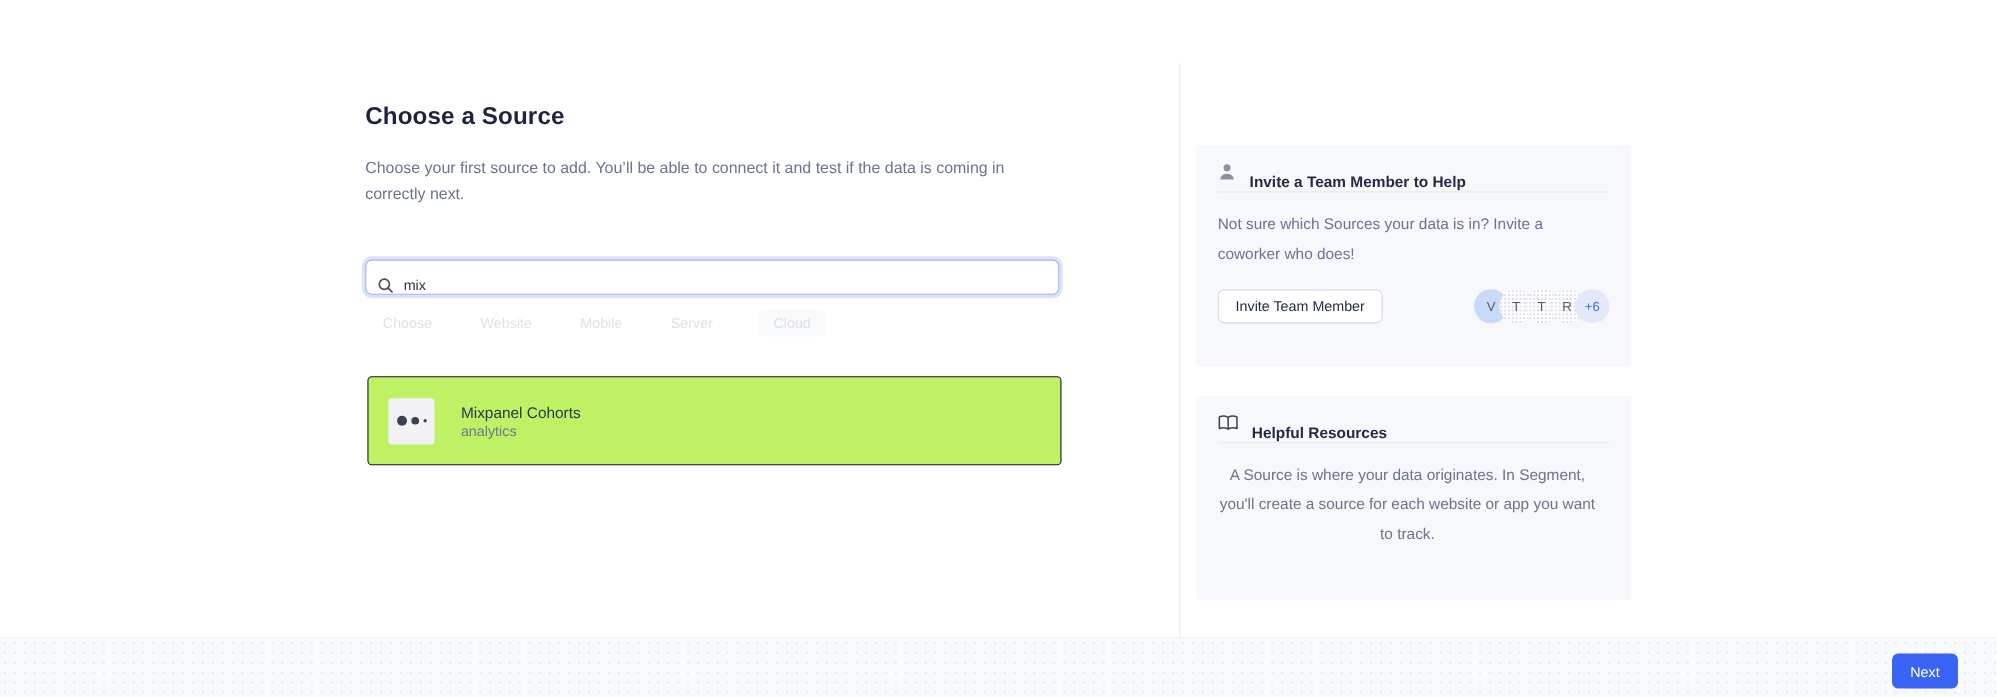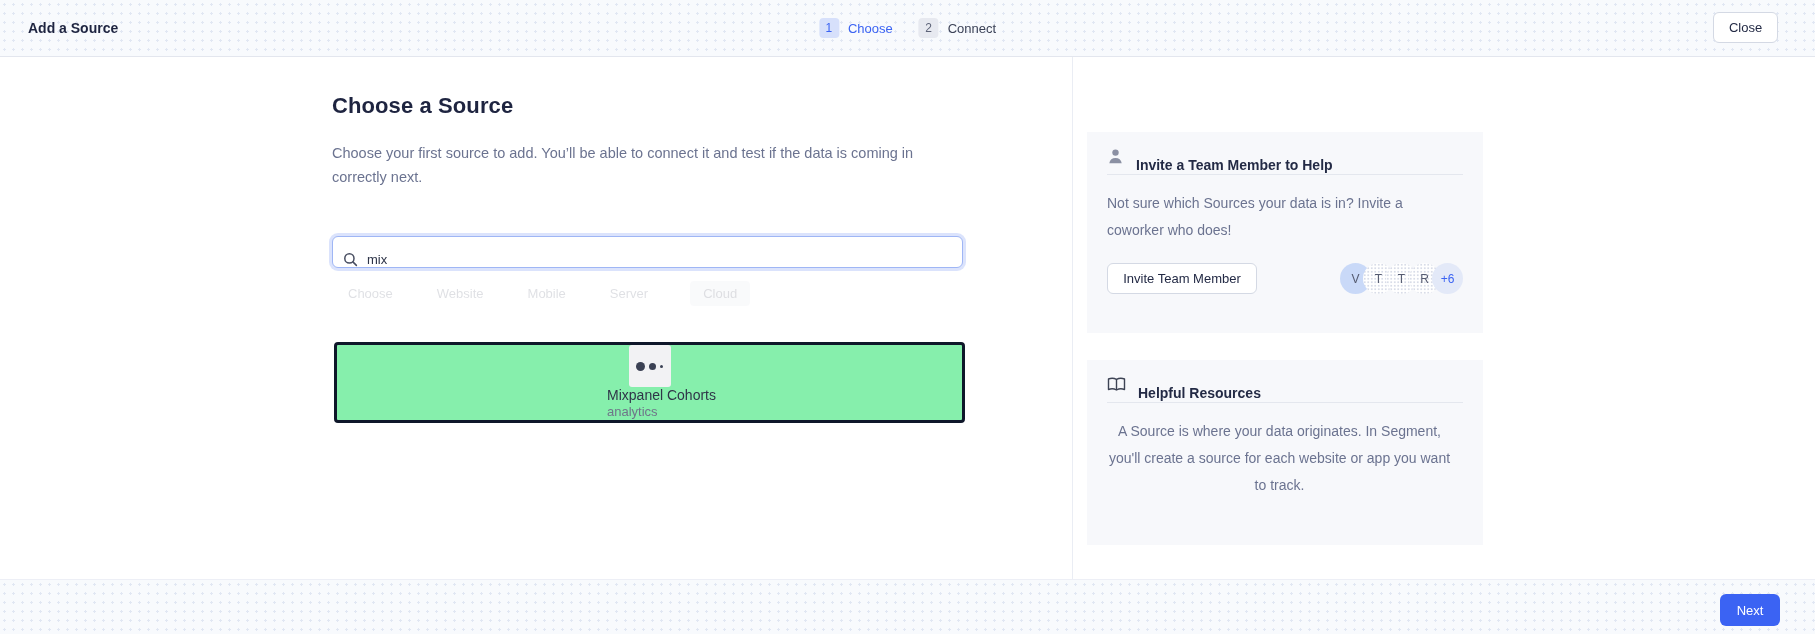--- a/index.html
+++ b/index.html
@@ -50,22 +50,22 @@
     font-size:13px; color:#2c3347; background:transparent;
   }
   .filters {
     position:absolute; top:224px; left:14px; display:flex; align-items:center; gap:40px;
     font-size:13px; color:#454c63; opacity:.17;
   }
   .filter { padding:5px 2px; }
   .filter.pill { background:#dfe2ea; border-radius:4px; padding:5px 13px; color:#3c4257; }
   .result-card {
     position:absolute; top:285px; left:2px; width:631px; height:81px;
-    background:#86efac; border:3px solid #0f172a; border-radius:4px; cursor:pointer;
-    display:flex; align-items:center; padding:0 18px;flex-direction:column;
+    background:#bef264; border:1px solid #0f172a; border-radius:4px; cursor:pointer;
+    display:flex; align-items:center; padding:0 18px;
   }
   .source-logo {
     width:42px; height:42px; border-radius:3px; background:#f2f2f4;
     display:flex; align-items:center; justify-content:center; gap:4px;
   }
   .source-logo i { display:block; border-radius:50%; background:#3b4154; }
   .source-logo .d1 { width:9px; height:9px; }
   .source-logo .d2 { width:7px; height:7px; }
   .source-logo .d3 { width:3px; height:3px; }
   .source-meta { margin-left:24px; }
@@ -108,36 +108,20 @@
     border-top:1px solid #edeff6;
   }
   .btn.primary { background:#3b63f3; color:#fff; border:none; font-weight:500; }
   .next-btn { position:absolute; right:35px; top:14px; width:60px; height:32px; }
 </style>
 </head>
 <body>
 
 <div class="app">
 
-  <header class="topbar dotted">
-    <div class="topbar-title">Add a Source</div>
-
-    <div class="stepper">
-      <div class="step active">
-        <span class="step-num">1</span>
-        <span class="step-label">Choose</span>
-      </div>
-      <div class="step">
-        <span class="step-num">2</span>
-        <span class="step-label">Connect</span>
-      </div>
-    </div>
-
-    <button class="btn ghost close-btn">Close</button>
-  </header>
 
   <section class="content">
     <h1>Choose a Source</h1>
     <p class="desc">Choose your first source to add. You’ll be able to connect it and test if the data is coming in correctly next.</p>
 
     <div class="search-box">
       <svg width="15" height="15" viewBox="0 0 15 15">
         <circle cx="6.4" cy="6.4" r="4.6" fill="none" stroke="#474d60" stroke-width="1.5"></circle>
         <line x1="9.9" y1="9.9" x2="13.4" y2="13.4" stroke="#474d60" stroke-width="1.5" stroke-linecap="round"></line>
       </svg>

